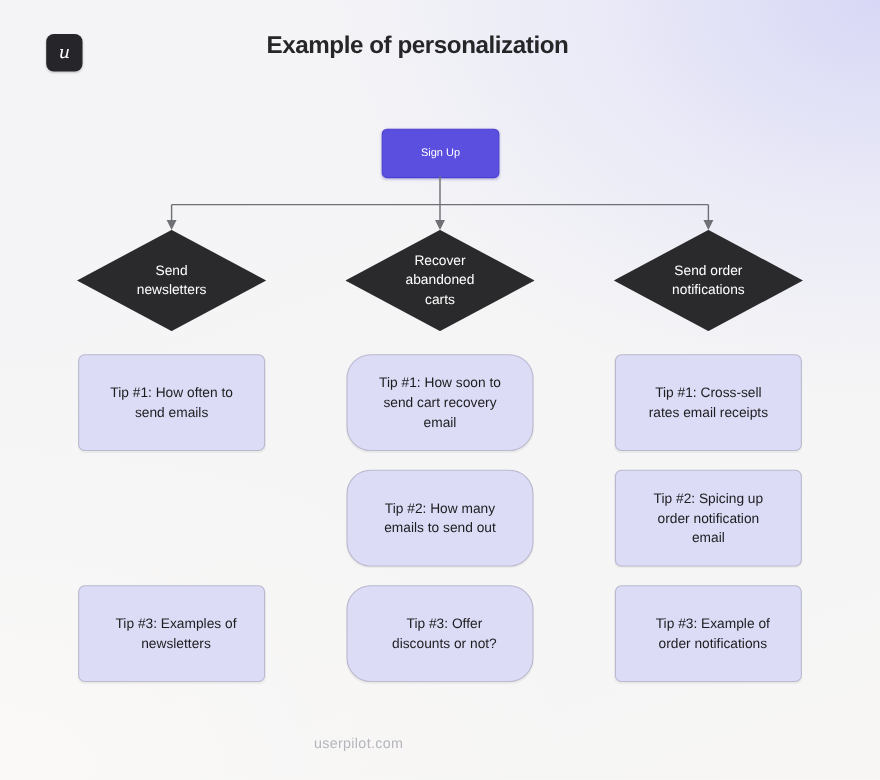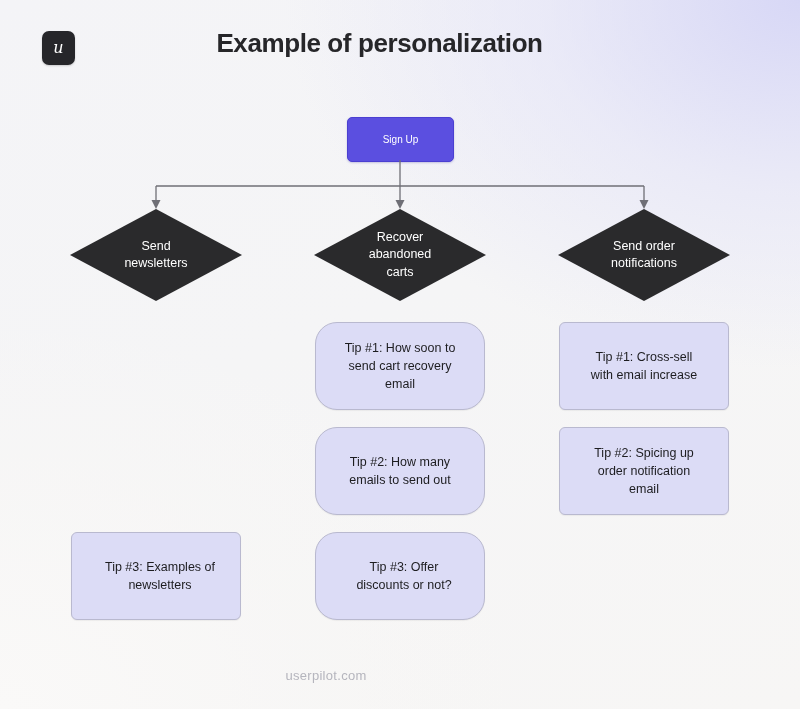--- a/index.html
+++ b/index.html
@@ -51,21 +51,21 @@
     transform: translateY(-0.5px);
   }
 
   
   .page-title {
     position: absolute;
     left: 0;
     top: 28px;
     width: 759px;
     text-align: center;
-    font-size: 26px;
+    font-size: 22px;
     font-weight: bold;
     color: #262629;
     letter-spacing: -0.4px;
   }
 
   
   .start-node {
     position: absolute;
     left: 347px;
     top: 117px;
@@ -206,32 +206,36 @@
 notifications</div>
   </div>
 
   <div class="diamond diamond-2">
     <div class="shape"></div>
     <div class="dlabel">Recover
 abandoned
 carts</div>
   </div>
 
+  <div class="tip-card col-1 row-1">Tip #1: How often to
+send emails</div>
   <div class="tip-card col-1 row-3">Tip #3: Examples of
 newsletters</div>
 
   <div class="tip-card col-2 row-1">Tip #1: How soon to
 send cart recovery
 email</div>
   <div class="tip-card col-2 row-2">Tip #2: How many
 emails to send out</div>
   <div class="tip-card col-2 row-3">Tip #3: Offer
 discounts or not?</div>
 
   <div class="tip-card col-3 row-1">Tip #1: Cross-sell
-with email increase</div>
+rates email receipts</div>
   <div class="tip-card col-3 row-2">Tip #2: Spicing up
 order notification
 email</div>
+  <div class="tip-card col-3 row-3">Tip #3: Example of
+order notifications</div>
 
   <div class="footer-brand">userpilot.com</div>
 
 </div>
 
 </body></html>

